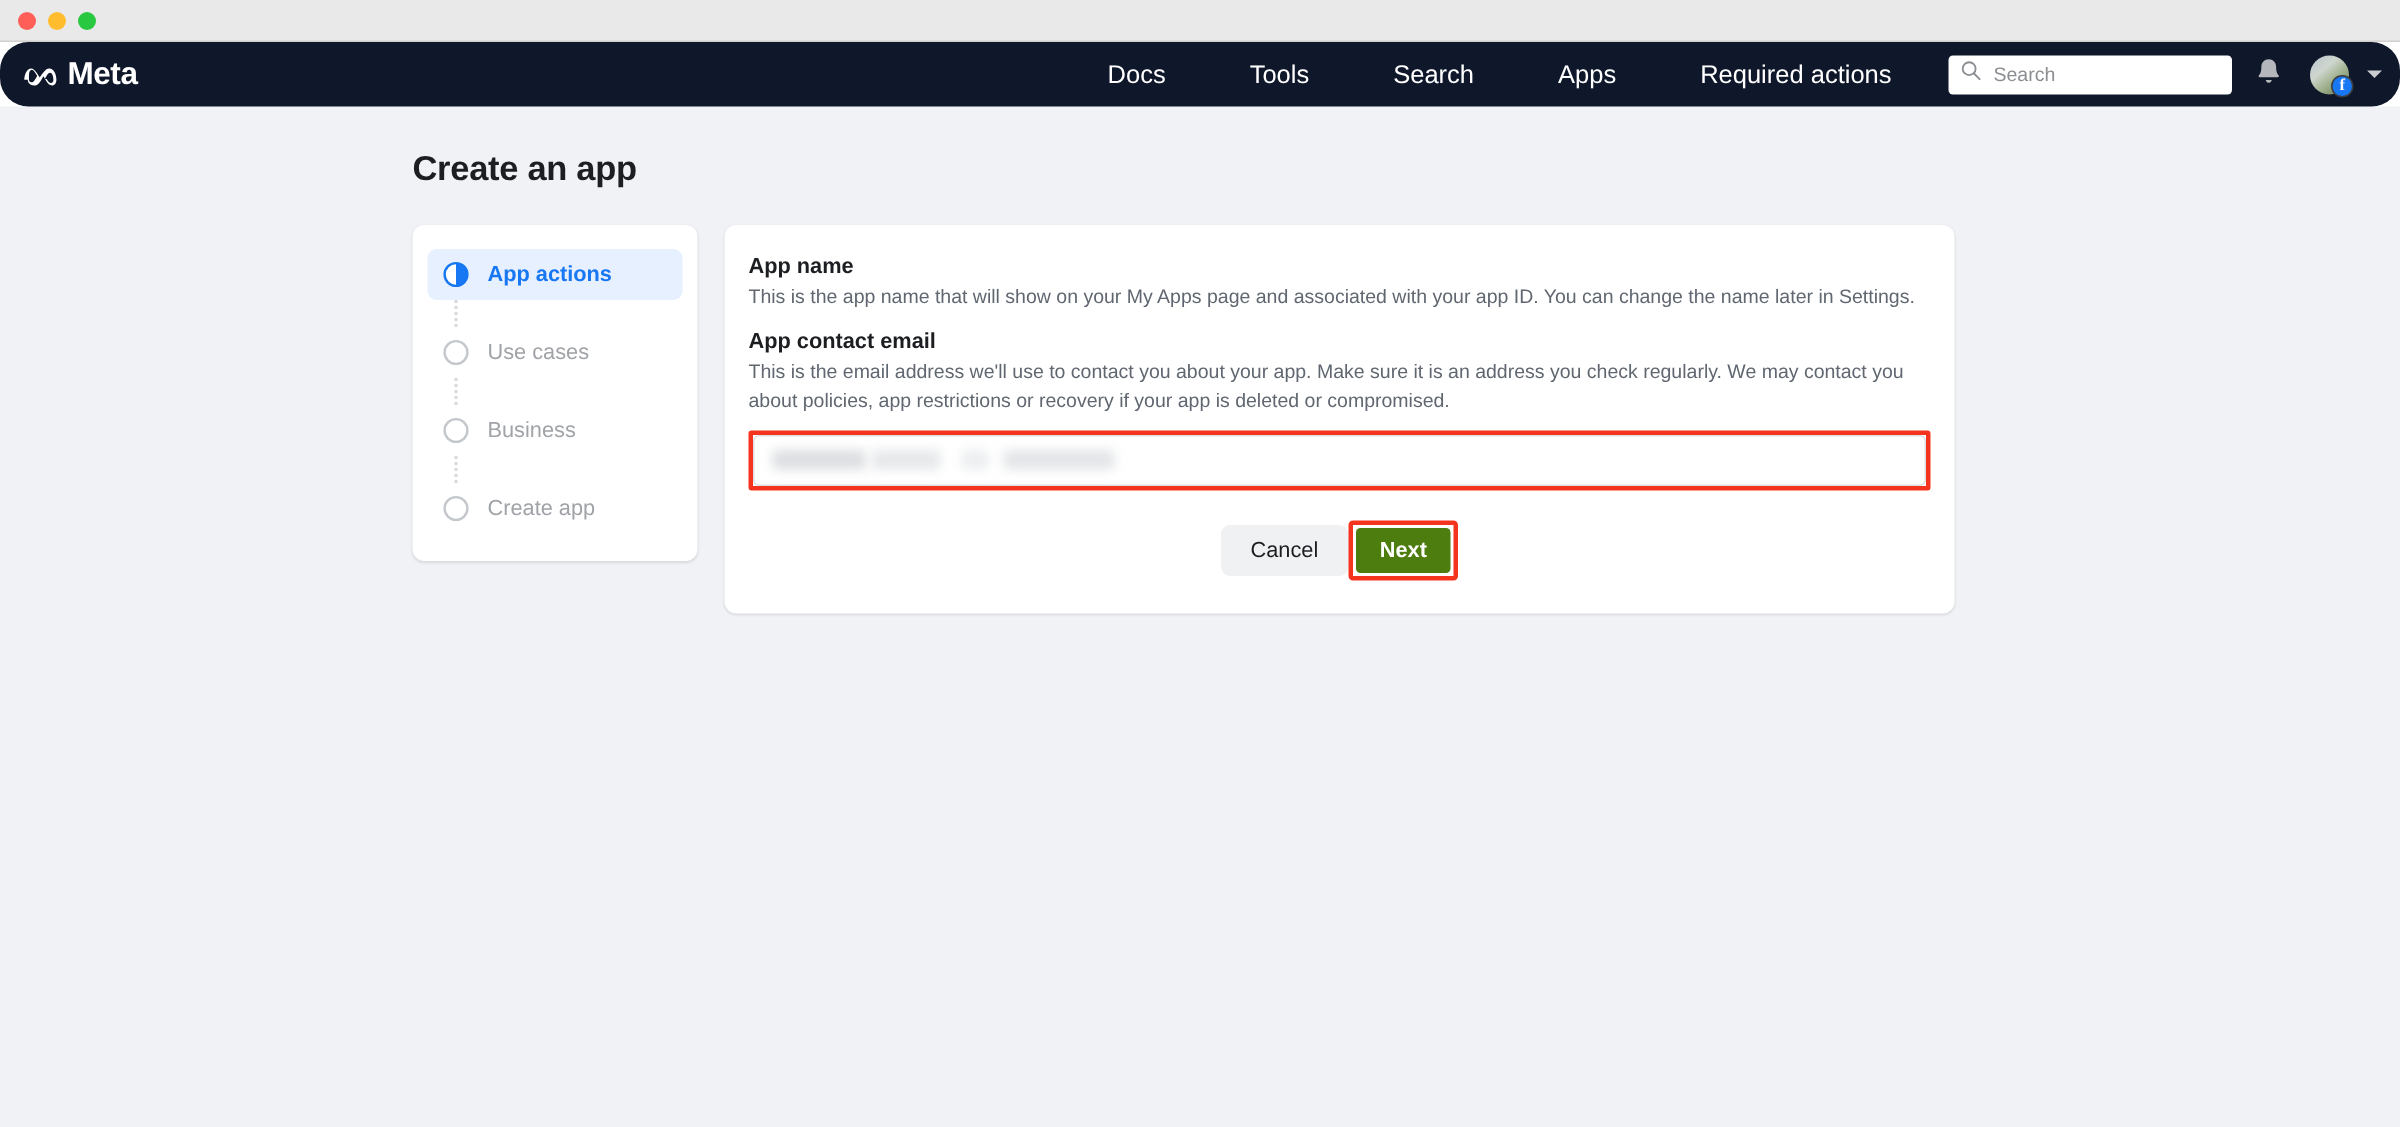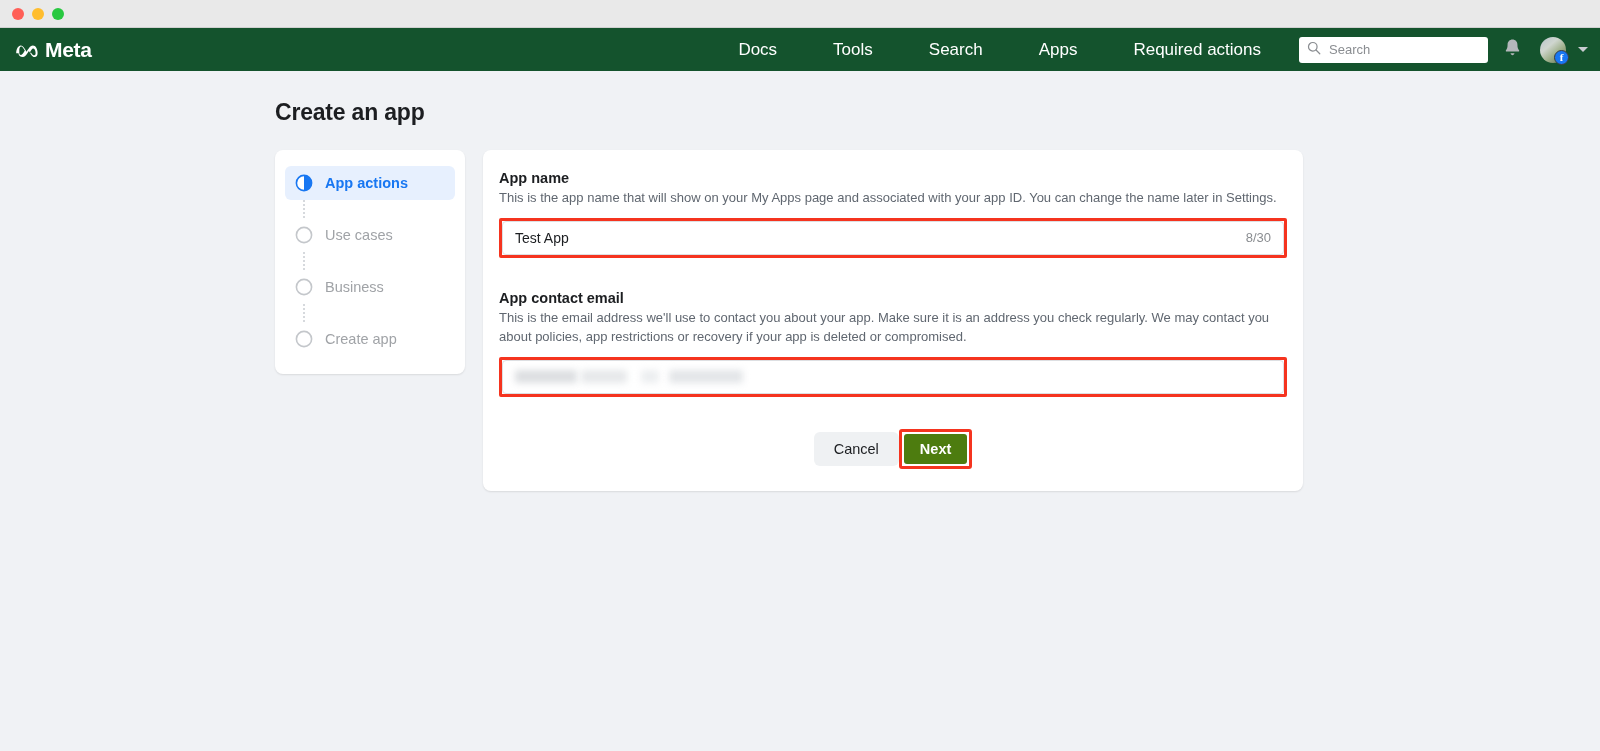--- a/index.html
+++ b/index.html
@@ -22,25 +22,26 @@
     border-bottom: 1px solid #d0d0d0;
   }
   .traffic-light { width: 12px; height: 12px; border-radius: 50%; display: block; }
   .tl-red    { background: #ff5f57; }
   .tl-yellow { background: #ffbd2e; }
   .tl-green  { background: #28c840; }
 
   
   .topnav {
     height: 43px;
-    background: #14532d;
+    background: #0f172a;
     display: flex;
     align-items: center;
     position: relative;
     padding: 0 12px 0 14px;
+    border-radius: 19px;
   }
   .meta-logo {
     display: flex;
     align-items: center;
     gap: 5px;
     color: #ffffff;
     flex: 0 0 auto;
   }
   .meta-logo svg { display: block; }
   .meta-wordmark {
@@ -239,21 +240,21 @@
     display: block;
     height: 13px;
     background: #dcdee1;
     filter: blur(3.5px);
     border-radius: 2px;
   }
   .rd1 { width: 62px; }
   .rd2 { width: 46px; margin-left: 4px; background: #e6e8ea !important; }
   .rd3 { width: 18px; margin-left: 14px; background: #eceef0 !important; }
   .rd4 { width: 74px; margin-left: 10px; background: #e3e5e8 !important; }
-  .field-block { margin-bottom: 32px; }
+  .field-block { margin-bottom: 12px; }
 
   .actions {
     display: flex;
     align-items: center;
     justify-content: center;
     margin-top: 20px;
   }
   .btn-cancel {
     background: #eff1f3;
     color: #1c1e21;
@@ -390,26 +391,20 @@
         <span class="step-label">Create app</span>
       </div>
 
     </div>
 
     <div class="form-card">
 
       <div class="field-block">
         <div class="field-label">App name</div>
         <div class="field-desc">This is the app name that will show on your My Apps page and associated with your app ID. You can change the name later in Settings.</div>
-        <div class="input-highlight">
-          <div class="text-input">
-            <span class="text-input-value">Test App</span>
-            <span class="char-counter">8/30</span>
-          </div>
-        </div>
       </div>
 
       <div class="field-block">
         <div class="field-label">App contact email</div>
         <div class="field-desc">This is the email address we'll use to contact you about your app. Make sure it is an address you check regularly. We may contact you about policies, app restrictions or recovery if your app is deleted or compromised.</div>
         <div class="input-highlight">
           <div class="text-input">
             <span class="redacted">
               <span class="rd1"></span>
                 <span class="rd2"></span>

